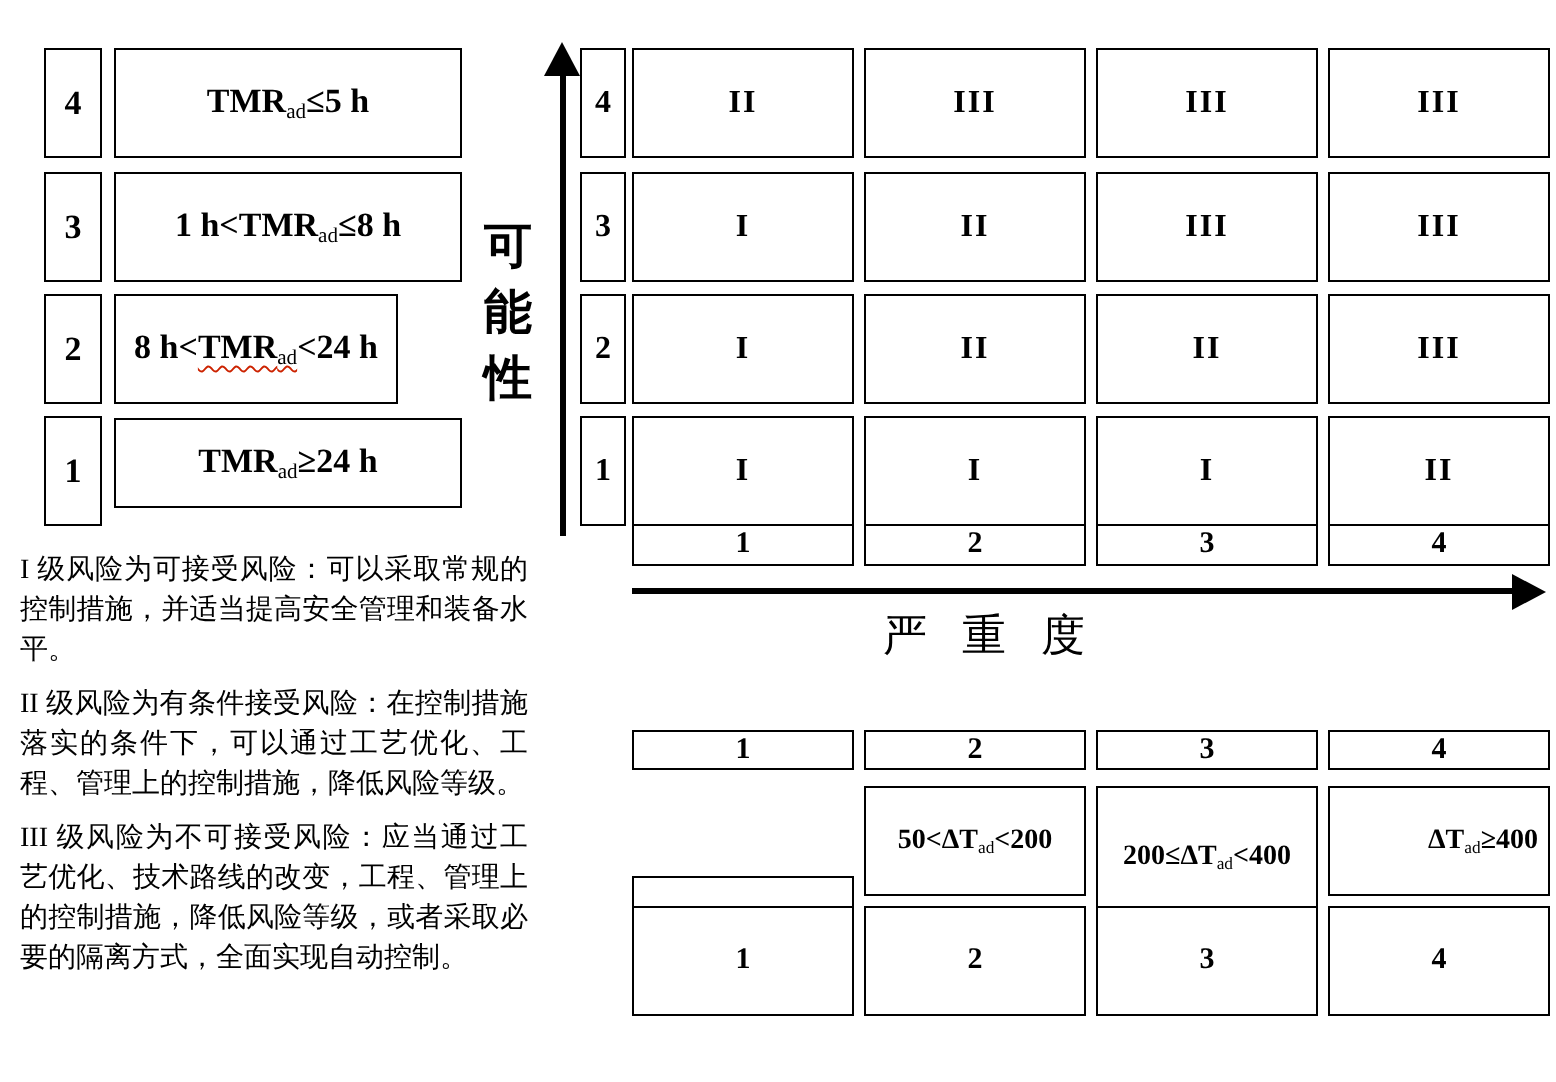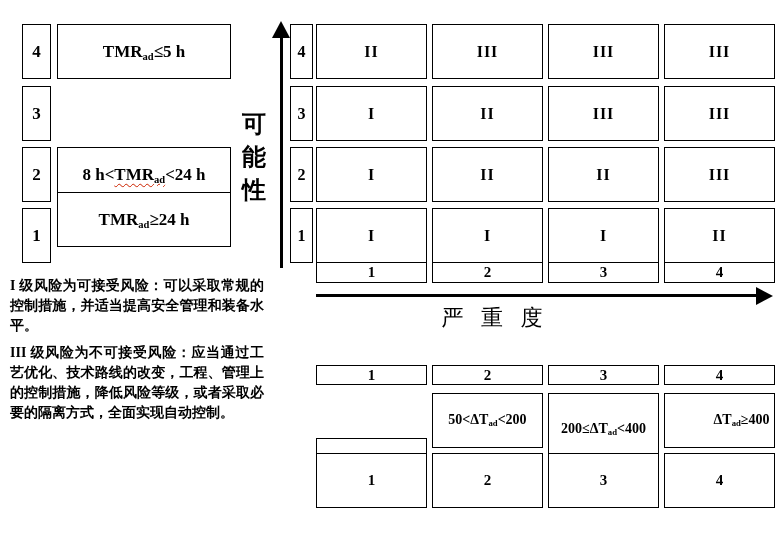--- a/index.html
+++ b/index.html
@@ -11,69 +11,72 @@
     position:absolute;border:1px solid #000;background:#fff;box-sizing:border-box;
     display:flex;align-items:center;justify-content:center;text-align:center;
     font-weight:bold;white-space:nowrap;
   }
   .numbox{font-size:17px;}
   .condbox{font-size:17px;}
   .cellbox{font-size:16px;letter-spacing:1px;}
   .labelbox{font-size:16px;}
   .hdrbox{font-size:15px;}
   .sevcond{font-size:14px;}
-  .sub{font-size:0.62em;vertical-align:-0.28em;font-weight:bold;}
+  .sub{font-size:0.62em;vertical-align:-0.28em;font-weight:normal;}
   .wavy{text-decoration:underline;text-decoration-style:wavy;text-decoration-color:#cc2200;text-decoration-thickness:1px;text-underline-offset:3px;}
   .vtext{
     position:absolute;left:241px;top:108px;width:26px;
     font-size:24px;line-height:33px;font-weight:bold;word-break:break-all;text-align:center;
   }
   .htext{
     position:absolute;left:330px;top:303px;width:330px;text-align:center;
     font-size:22px;font-weight:normal;letter-spacing:6px;white-space:pre;
   }
   .shaft-v{position:absolute;left:280px;top:36px;width:3px;height:232px;background:#000;}
   .head-up{position:absolute;left:272px;top:21px;width:0;height:0;
     border-left:9px solid transparent;border-right:9px solid transparent;border-bottom:17px solid #000;}
   .shaft-h{position:absolute;left:316px;top:294px;width:442px;height:3px;background:#000;}
   .head-right{position:absolute;left:756px;top:287px;width:0;height:0;
     border-top:9px solid transparent;border-bottom:9px solid transparent;border-left:17px solid #000;}
   .legend{
     position:absolute;left:10px;top:276px;width:254px;
-    font-size:14px;line-height:20px;font-weight:bold;text-align:justify;
+    font-size:14px;line-height:20px;font-weight:normal;text-align:justify;
   }
   .legend p{margin:0 0 7px 0;}
 </style>
 </head>
 <body>
 
 <div id="stage">
 
   <div class="box numbox" style="left:22px;top:24px;width:29px;height:55px;">
       <span>4</span>
     </div>
   <div class="box condbox" style="left:57px;top:24px;width:174px;height:55px;">
     <span><span></span><span>TMR</span><span class="sub">ad</span><span>≤5 h</span></span>
   </div>
 
   <div class="box numbox" style="left:22px;top:86px;width:29px;height:55px;">
       <span>3</span>
     </div>
+  <div class="box condbox" style="left:57px;top:86px;width:174px;height:55px;">
+    <span><span>1 h&lt;</span><span>TMR</span><span class="sub">ad</span><span>≤8 h</span></span>
+  </div>
 
   <div class="box condbox numbox" style="left:22px;top:147px;width:29px;height:55px;">
       <span>2</span>
     </div>
-  <div class="box condbox" style="left:57px;top:147px;width:174px;height:55px;">
+  <div class="box condbox" style="left:57px;top:147px;width:142px;height:55px;">
     <span><span>8 h&lt;</span><span class="wavy"><span>TMR</span><span class="sub">ad</span></span><span>&lt;24 h</span></span>
   </div>
 
   <div class="box numbox" style="left:22px;top:208px;width:29px;height:55px;">
       <span>1</span>
     </div>
-  <div class="box condbox" style="left:57px;top:192px;width:174px;height:55px;">
+  <div class="box condbox" style="left:57px;top:209px;width:174px;height:45px;">
     <span><span></span><span>TMR</span><span class="sub">ad</span><span>≥24 h</span></span>
   </div>
 
   <div class="vtext">可能性</div>
   <div class="head-up"></div>
   <div class="shaft-v"></div>
 
   <div class="box labelbox" style="left:290px;top:24px;width:23px;height:55px;">
       <span>4</span>
     </div>
@@ -190,16 +193,17 @@
     </div>
   <div class="box hdrbox" style="left:548px;top:453px;width:111px;height:55px;">
       <span>3</span>
     </div>
   <div class="box hdrbox" style="left:664px;top:453px;width:111px;height:55px;">
       <span>4</span>
     </div>
 
   <div class="legend">
     <p>I 级风险为可接受风险：可以采取常规的控制措施，并适当提高安全管理和装备水平。</p>
+    <p>II 级风险为有条件接受风险：在控制措施落实的条件下，可以通过工艺优化、工程、管理上的控制措施，降低风险等级。</p>
     <p>III 级风险为不可接受风险：应当通过工艺优化、技术路线的改变，工程、管理上的控制措施，降低风险等级，或者采取必要的隔离方式，全面实现自动控制。</p>
   </div>
 
 </div>
 
 </body></html>

